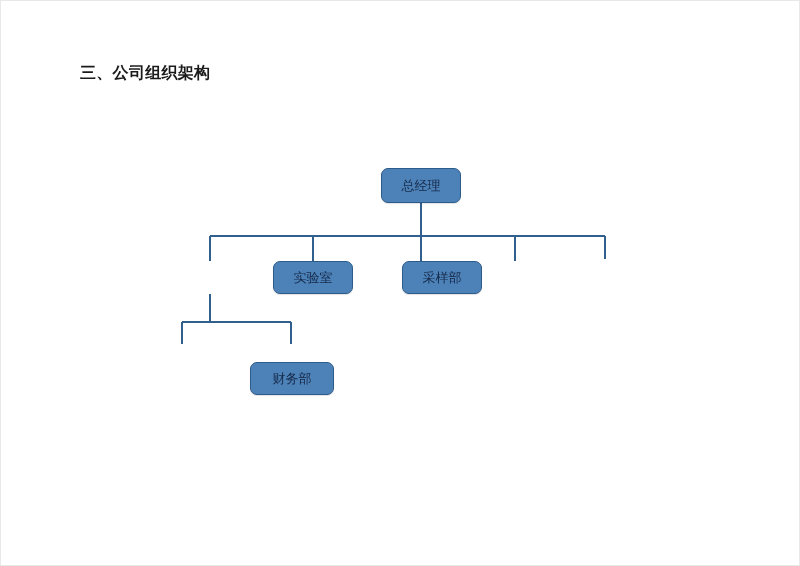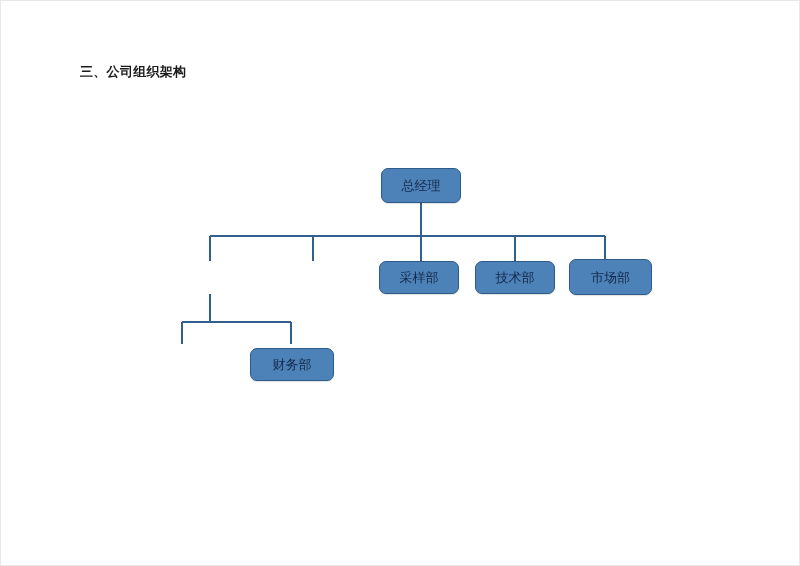--- a/index.html
+++ b/index.html
@@ -25,21 +25,21 @@
     border: 1px solid #e8e8e8;
     box-sizing: border-box;
   }
 
   
   #section-heading {
     position: absolute;
     left: 80px;
     top: 63px;
     font-family: "Liberation Sans", "DejaVu Sans", sans-serif;
-    font-size: 13px;
+    font-size: 16px;
     font-weight: bold;
     color: #1a1a1a;
     letter-spacing: 0.3px;
     white-space: nowrap;
   }
 
   
   #org-chart {
     position: absolute;
     left: 0; top: 0;
@@ -74,25 +74,25 @@
   }
   .org-node .node-label {
     display: block;
     transform: translateY(-0.5px);
   }
 
   
   #node-gm      { left: 381px; top: 168px; width: 80px;  height: 35px; }
   #node-zhb     { left: 173px; top: 261px; width: 84px;  height: 33px; }
   #node-sys     { left: 273px; top: 261px; width: 80px;  height: 33px; }
-  #node-cyb     { left: 379px; top: 261px; width: 80px;  height: 33px; }
+  #node-cyb     { left: 402px; top: 261px; width: 80px;  height: 33px; }
   #node-jsb     { left: 475px; top: 261px; width: 80px;  height: 33px; }
   #node-scb     { left: 569px; top: 259px; width: 83px;  height: 36px; }
   #node-bgs     { left: 160px; top: 344px; width: 80px;  height: 33px; }
-  #node-cwb     { left: 250px; top: 348px; width: 84px;  height: 33px; text-align: center; }
+  #node-cwb     { left: 250px; top: 362px; width: 84px;  height: 33px; text-align: center; }
 </style>
 </head>
 <body>
 
 <div id="page-sheet"></div>
 
 <div id="section-heading">三、公司组织架构</div>
 
 <div id="org-chart">
 
@@ -116,31 +116,28 @@
       <line x1="182" y1="322" x2="182" y2="344"></line>
       <line x1="291" y1="322" x2="291" y2="344"></line>
     </g>
   </svg>
 
   <div class="org-node" id="node-gm">
     <span class="node-label">总经理</span>
   </div>
 
 
+  <div class="org-node" id="node-sys">
+    <span class="node-label">实验室</span>
+  </div>
 
   <div class="org-node" id="node-cyb">
     <span class="node-label">采样部</span>
   </div>
 
-  <div class="org-node" id="node-jsb">
-    <span class="node-label">技术部</span>
-  </div>
 
-  <div class="org-node" id="node-scb">
-    <span class="node-label">市场部</span>
-  </div>
 
 
   <div class="org-node" id="node-cwb">
     <span class="node-label">财务部</span>
   </div>
 
 </div>
 
 </body></html>

